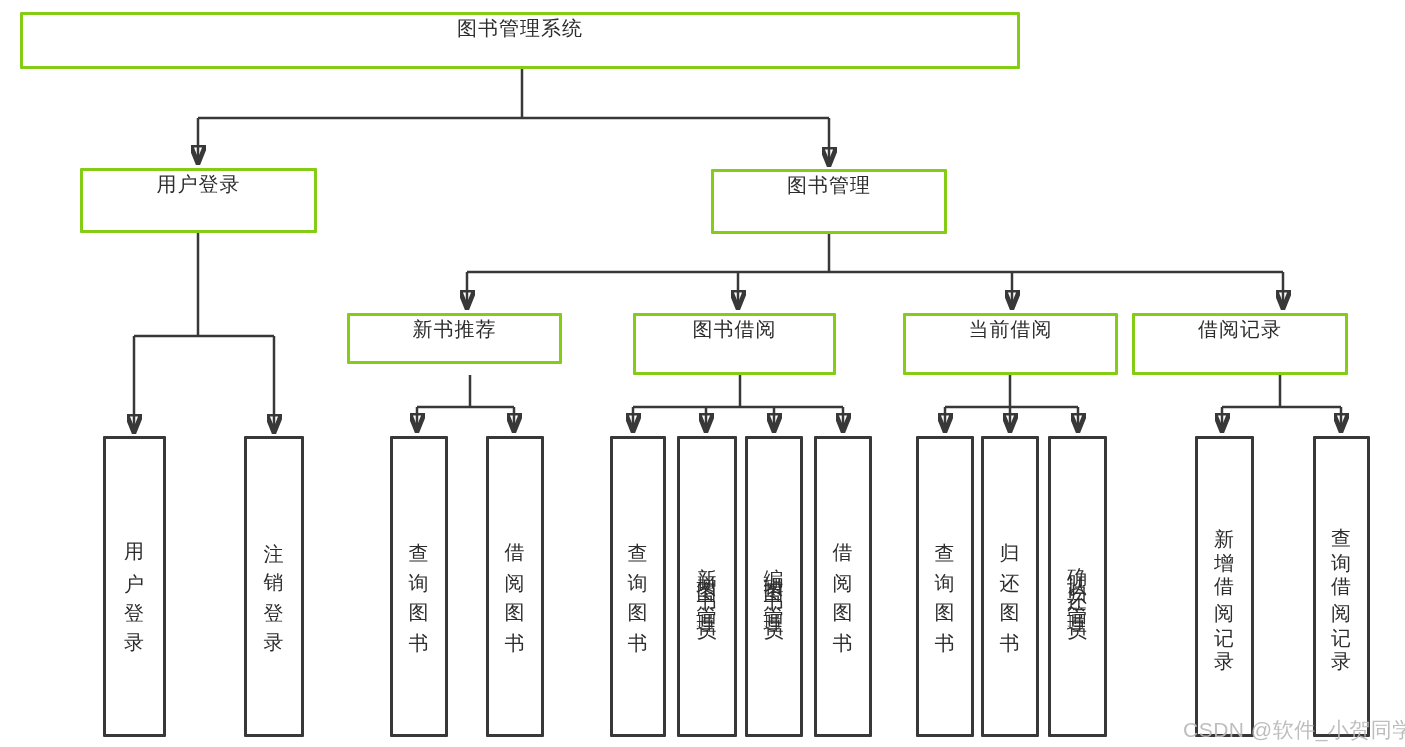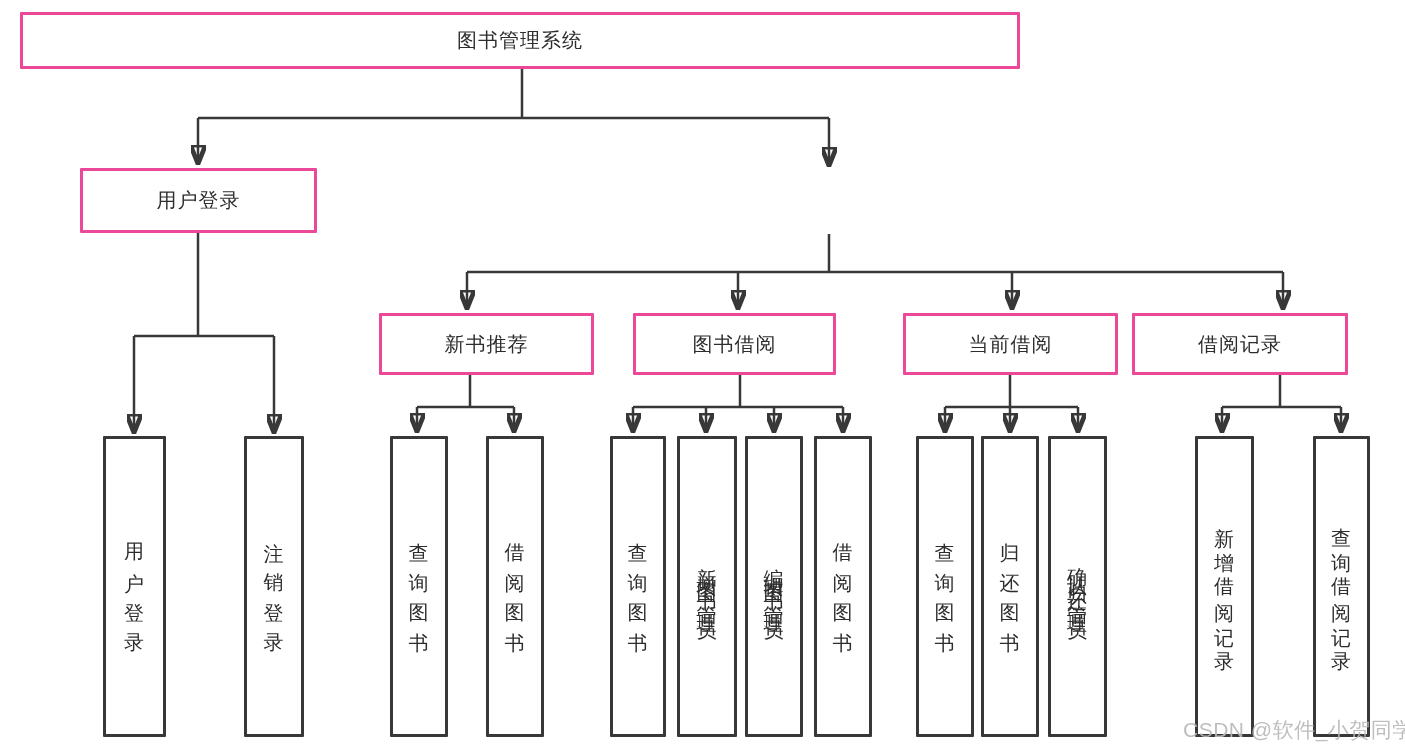--- a/index.html
+++ b/index.html
@@ -3,22 +3,22 @@
 <meta charset="utf-8">
 <style>
   html,body{margin:0;padding:0;background:#ffffff;}
   .canvas{
     position:relative;width:1405px;height:747px;background:#ffffff;
     font-family:"Liberation Sans", sans-serif;color:#2d2d2d;overflow:hidden;
   }
   .edges{position:absolute;left:0;top:0;width:1405px;height:747px;}
   .edges path{stroke:#383838;stroke-width:2.5;fill:none;}
   .hbox{
-    position:absolute;box-sizing:border-box;border:3px solid #ec4899;background:#fff;
-    display:flex;align-items:center;justify-content:center;
+    position:absolute;box-sizing:border-box;border:3px solid #84cc16;background:#fff;
+    display:flex;justify-content:center;
     font-size:20px;letter-spacing:1px;border-radius:1px;
   }
   .vbox{
     position:absolute;box-sizing:border-box;border:3px solid #383838;background:#fff;
     top:436px;height:301px;
     display:flex;align-items:center;justify-content:center;border-radius:1px;
   }
   .vtext{
     writing-mode:vertical-rl;text-orientation:mixed;
     font-size:20px;line-height:1;white-space:nowrap;
@@ -88,22 +88,25 @@
     </g>
   </svg>
 
   <div class="hbox" style="left:20px;top:12px;width:1000px;height:57px;">
     <span>图书管理系统</span>
   </div>
 
   <div class="hbox" style="left:80px;top:168px;width:237px;height:65px;">
     <span>用户登录</span>
   </div>
+  <div class="hbox" style="left:711px;top:169px;width:236px;height:65px;">
+    <span>图书管理</span>
+  </div>
 
-  <div class="hbox" style="left:379px;top:313px;width:215px;height:62px;">
+  <div class="hbox" style="left:347px;top:313px;width:215px;height:51px;">
     <span>新书推荐</span>
   </div>
   <div class="hbox" style="left:633px;top:313px;width:203px;height:62px;">
     <span>图书借阅</span>
   </div>
   <div class="hbox" style="left:903px;top:313px;width:215px;height:62px;">
     <span>当前借阅</span>
   </div>
   <div class="hbox" style="left:1132px;top:313px;width:216px;height:62px;">
     <span>借阅记录</span>

